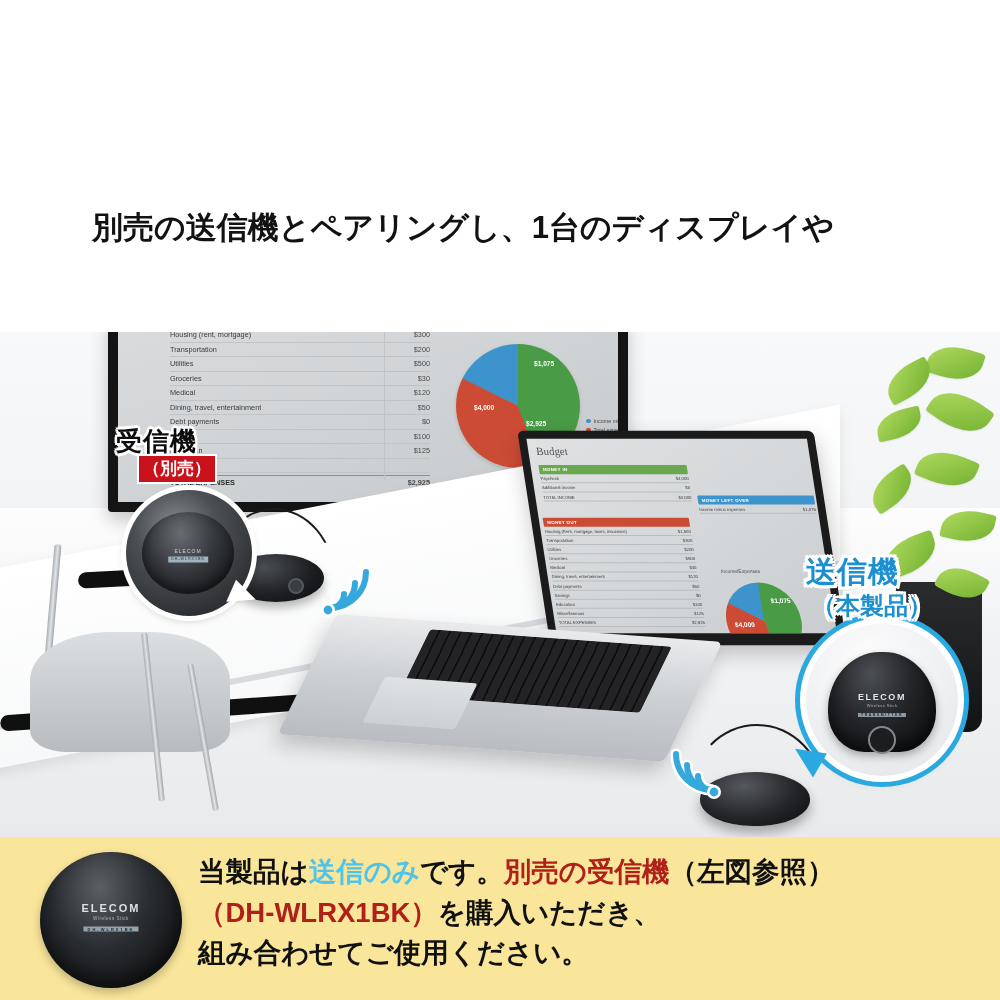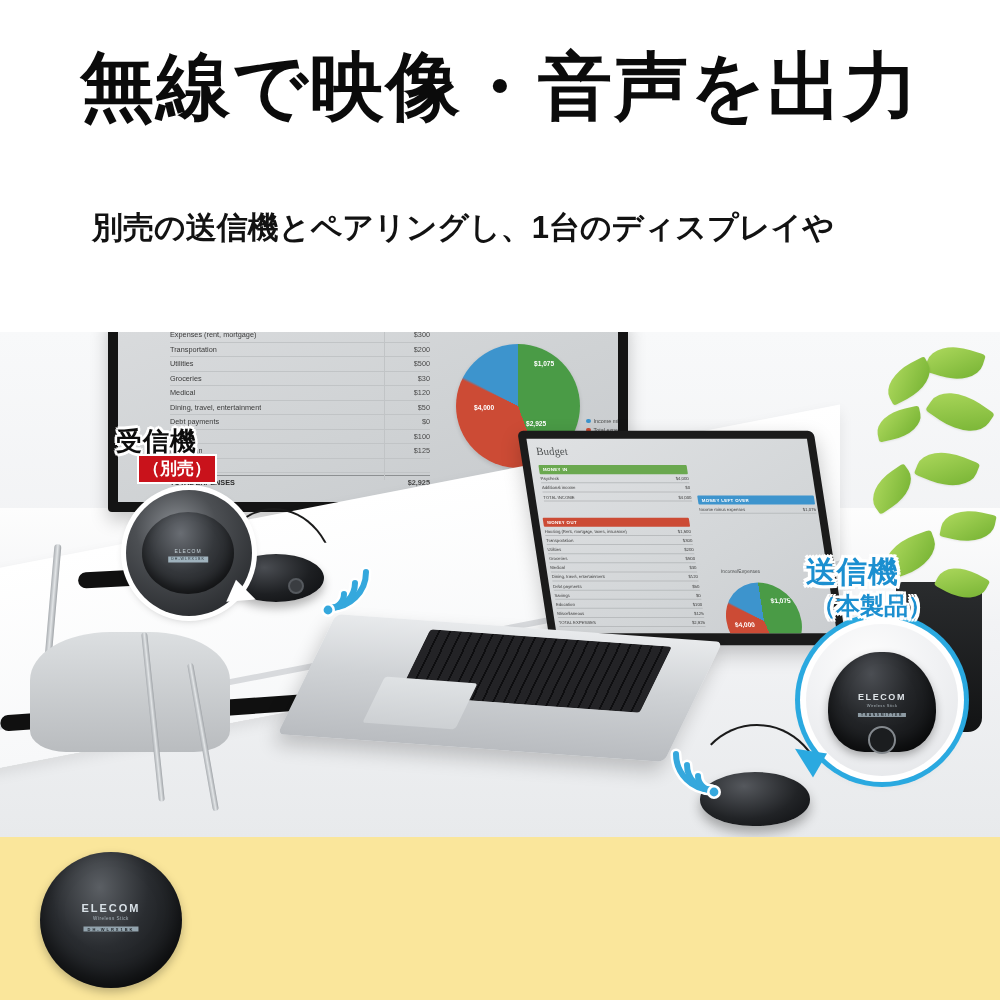--- a/index.html
+++ b/index.html
@@ -188,36 +188,35 @@
   .footer-text .line{white-space:nowrap;}
   .c-cyan{color:#4fc3e8;}
   .c-red{color:#b02018;}
 </style>
 </head>
 <body>
 
 <div id="page">
 
   <div class="header-block">
-    <div class="title">無線で映像・音声を出力</div>
     <div class="subtitle">
       <div>別売の送信機とペアリングし、1台のディスプレイや</div>
     </div>
   </div>
 
   <div class="photo">
     <div class="wall"></div>
     <div class="deskfront"></div>
 
     <div class="monitor">
       <div class="screen">
         <div class="sheet">
           <div class="rows">
             <div class="srow">
-                <span class="lbl">Expenses (rent, mortgage)</span>
+                <span class="lbl">Housing (rent, mortgage)</span>
                 <span class="val">$300</span>
               </div>
             <div class="srow">
                 <span class="lbl">Transportation</span>
                 <span class="val">$200</span>
               </div>
             <div class="srow">
                 <span class="lbl">Utilities</span>
                 <span class="val">$500</span>
               </div>
@@ -475,14 +474,23 @@
   </div>
 
   <div class="footer"></div>
   <div class="footer-device">
     <div class="fd-logo">
       <span>ELECOM</span>
       <div class="fd-sub">Wireless Stick</div>
       <div class="fd-chip">DH-WLRX1BK</div>
     </div>
   </div>
+  <div class="footer-text">
+    <div class="line">
+      <span>当製品は</span><span class="c-cyan">送信のみ</span><span>です。</span><span class="c-red">別売の受信機</span><span>（左図参照）</span>
+    </div>
+    <div class="line">
+      <span class="c-red">（DH-WLRX1BK）</span><span>を購入いただき、</span>
+    </div>
+    <div class="line">組み合わせてご使用ください。</div>
+  </div>
 
 </div>
 
 </body></html>

